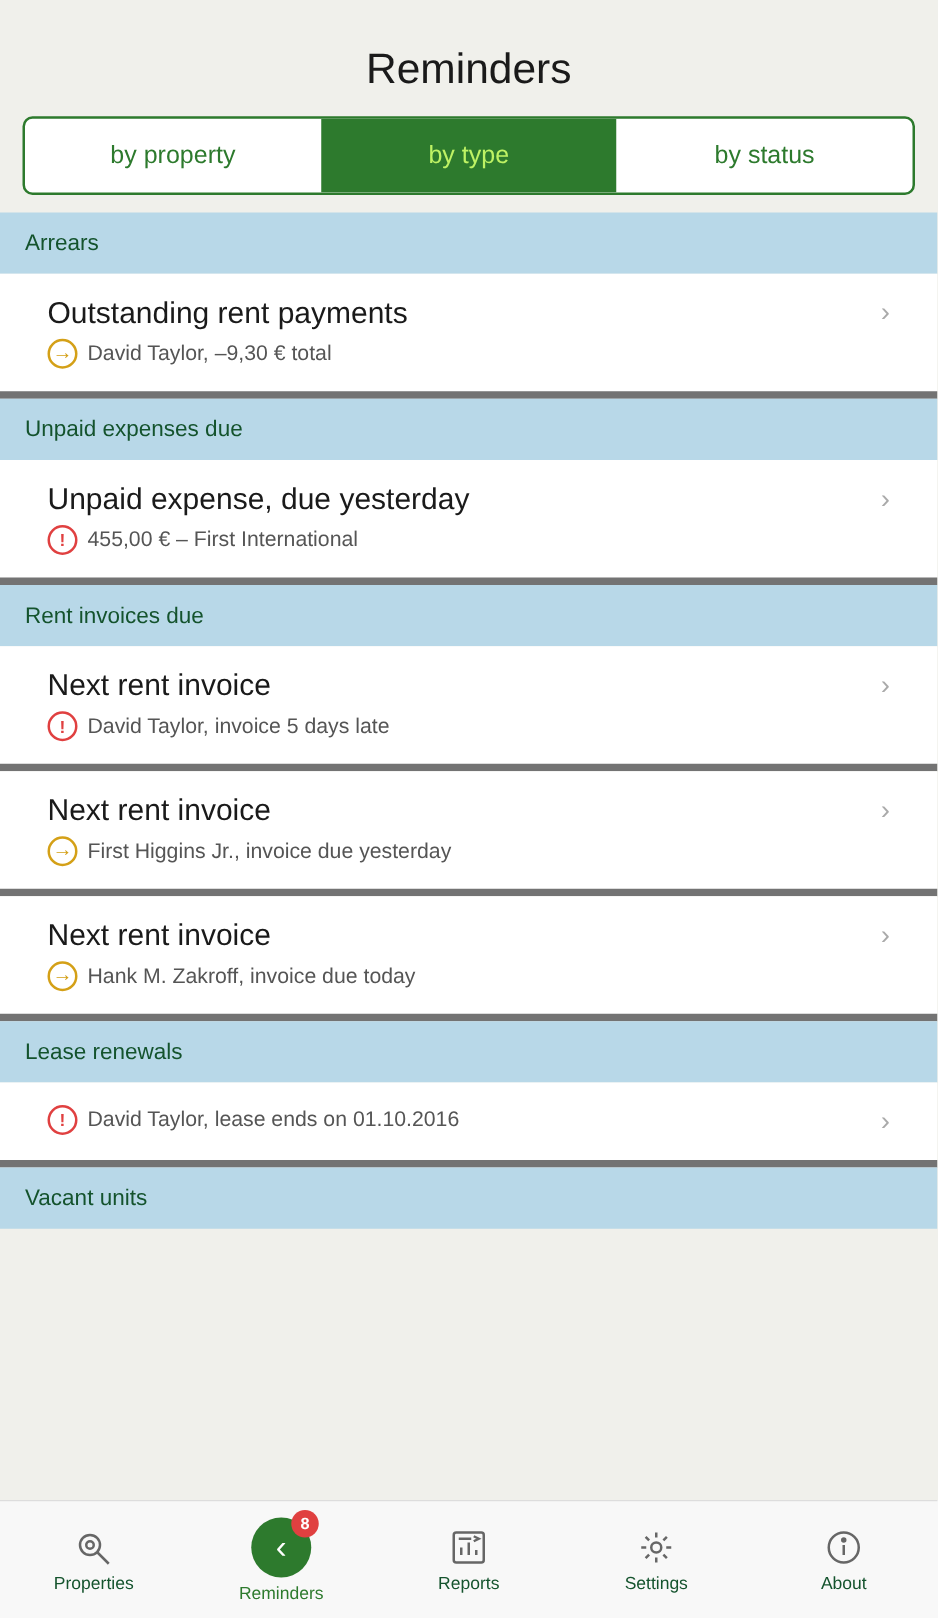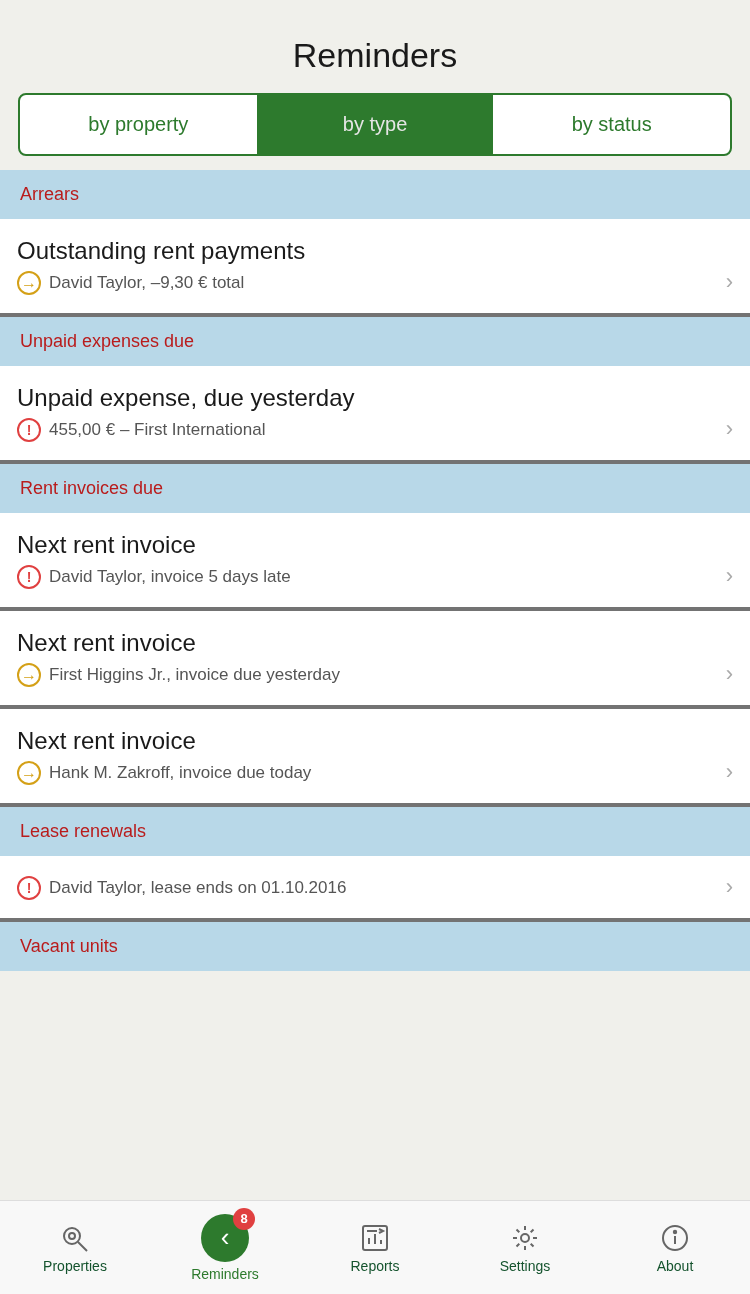--- a/index.html
+++ b/index.html
@@ -39,39 +39,39 @@
       text-align: center;
       font-size: 20px;
       font-weight: 500;
       cursor: pointer;
       border: none;
       background: transparent;
       color: #2d7a2d;
     }
     .seg-btn.active {
       background: #2d7a2d;
-      color: #e5e5e5;
+      color: #bef264;
     }
 
     
     .section-header {
       background: #b8d8e8;
       padding: 14px 20px;
       font-size: 18px;
-      color: #b91c1c;
+      color: #14532d;
       font-weight: 400;
     }
 
     
     .list-item {
       background: #fff;
-      padding: 18px 17px;
-      border-bottom: 4px solid #737373;
-      display: flex;
-      align-items: flex-end;
+      padding: 18px 38px;
+      border-bottom: 6px solid #737373;
+      display: flex;
+      align-items: flex-start;
       justify-content: space-between;
       cursor: pointer;
     }
     .list-item-content {
       flex: 1;
     }
     .list-item-title {
       font-size: 24px;
       font-weight: 400;
       color: #1a1a1a;

